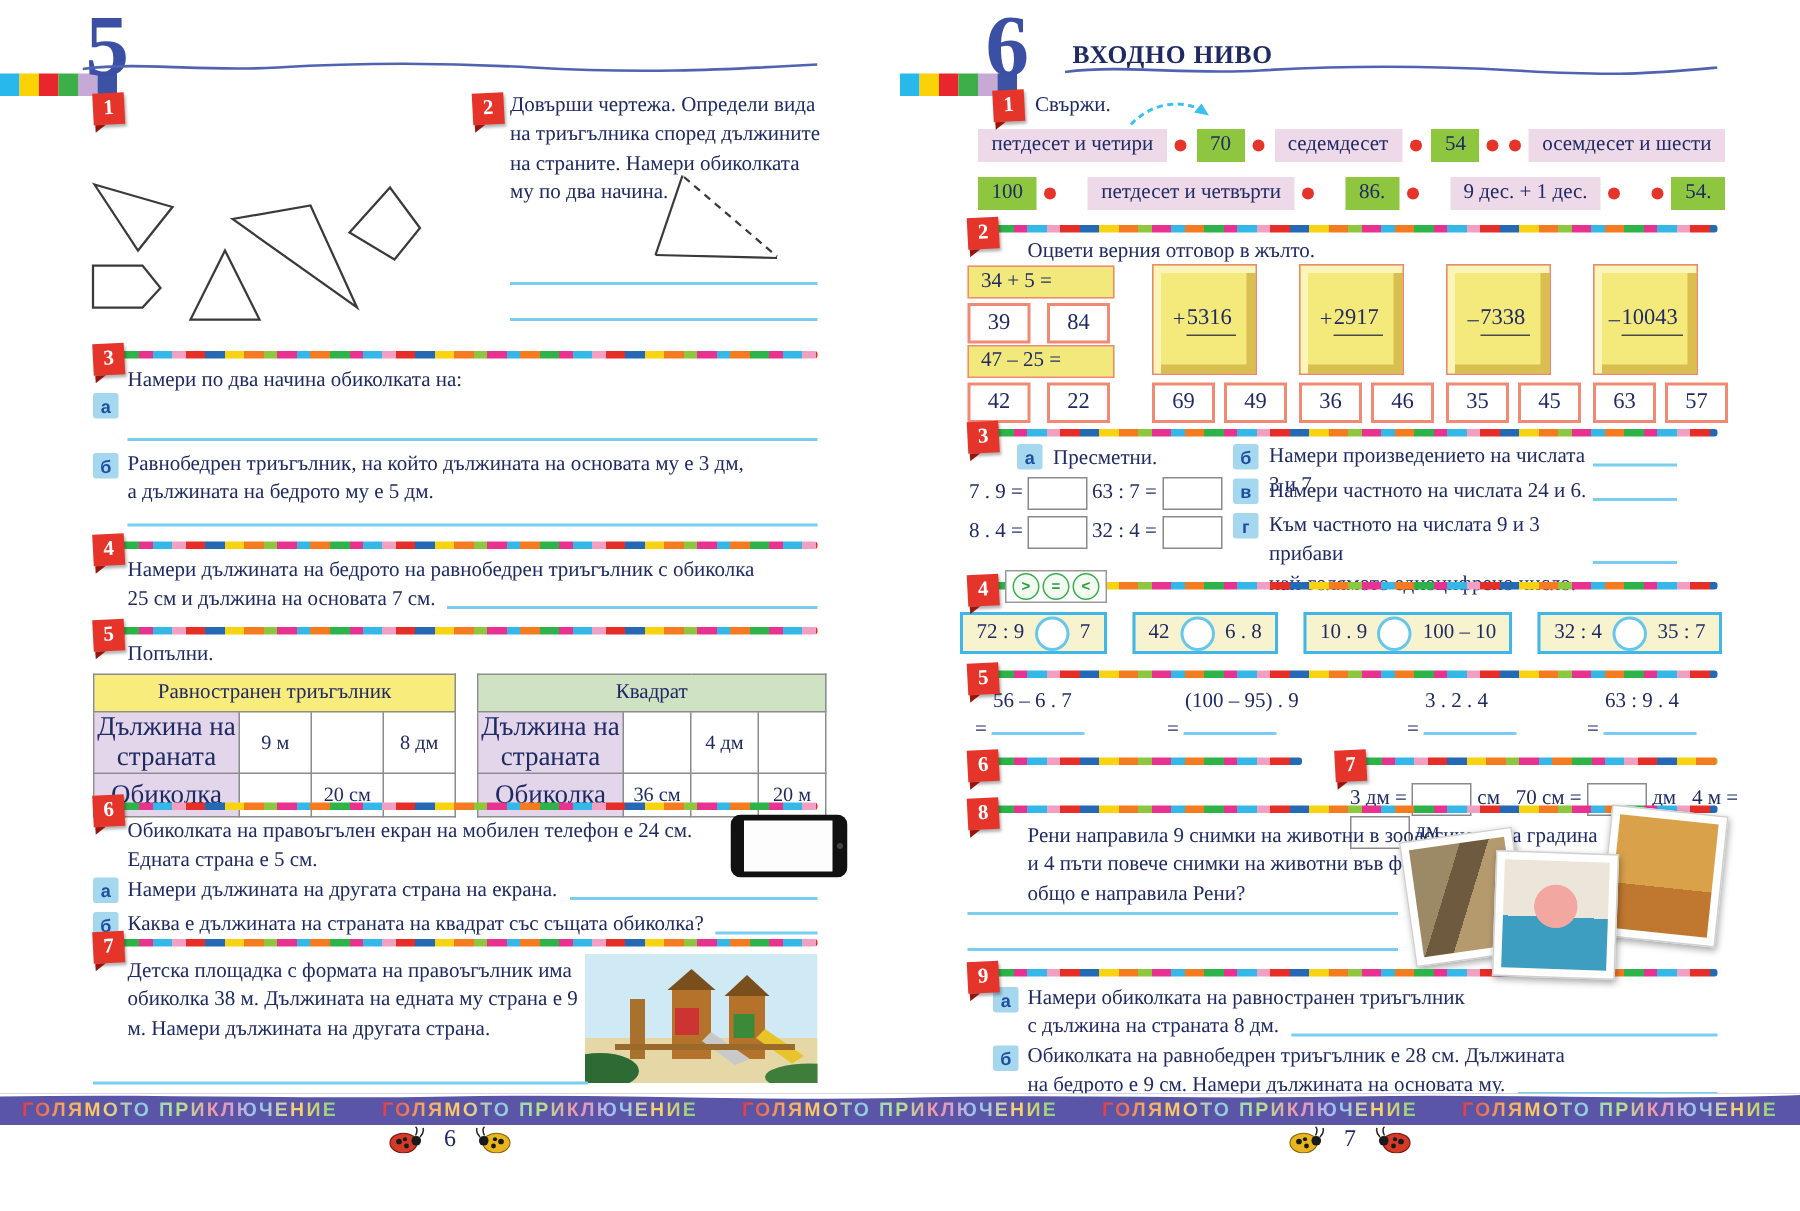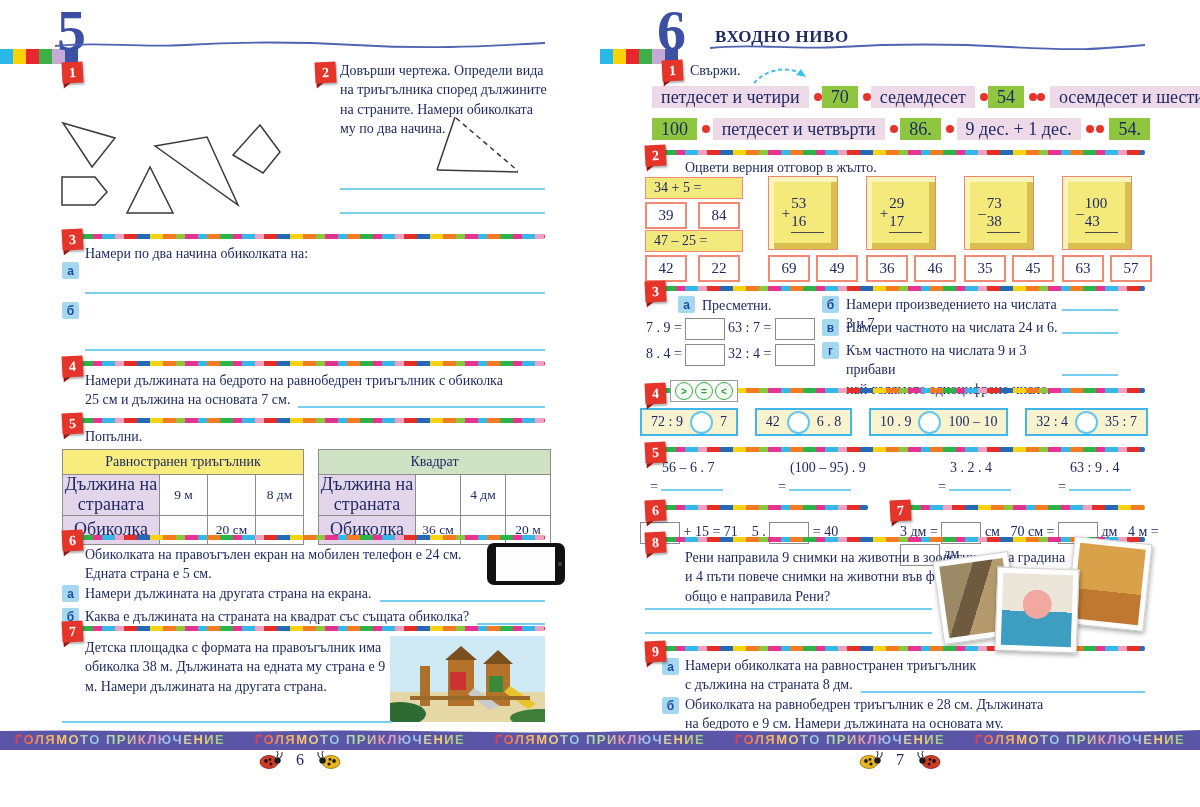--- a/index.html
+++ b/index.html
@@ -18,46 +18,46 @@
     #35b8e8 118px 127px,#f47b20 127px 140px)}
   .badge{width:21px;height:21px;background:#e5352b;color:#fff;font-weight:bold;font-size:14px;
          display:flex;align-items:center;justify-content:center;transform:rotate(-3deg);
          box-shadow:1px 2px 2px rgba(0,0,0,.3);position:absolute;z-index:3}
   .badge:after{content:"";position:absolute;left:1px;bottom:-5px;width:0;height:0;
          border-top:5px solid #9a140e;border-right:7px solid transparent}
   .sub{width:17px;height:17px;background:#a5d7ef;color:#1c4f9f;font-family:"Liberation Sans",sans-serif;
        font-weight:bold;font-size:12px;display:inline-flex;align-items:center;justify-content:center;
        border-radius:2px;flex:0 0 auto}
   .hline{position:absolute;height:2px;background:#79cdee}
-  .flexline{display:flex;align-items:center}
+  .flexline{display:flex;align-items:flex-start}
   .grow-line{flex:1;border-bottom:2px solid #79cdee;margin-left:8px;height:14px}
   
   .wtable{border-collapse:collapse;font-size:13px;color:#1f2a63}
   .wtable td{border:1px solid #8c8c8c;text-align:center;padding:0;background:#fff}
   .wtable .ttl{font-size:14px;height:24px}
   .ttl-y{background:#f8ec7d !important}
   .ttl-g{background:#cfe2c4 !important}
   .wtable .lbl{background:#e3d5ea !important;font-size:18px;line-height:1.1;width:96px}
   .wtable .val{height:28px;font-size:13.5px}
   
   .citem{display:flex;align-items:center;gap:5px}
   .cbox{display:inline-flex;align-items:center;justify-content:center;height:22px;
-        padding:0 9px;font-size:18px;white-space:nowrap}
+        padding:0 9px;font-size:14px;white-space:nowrap}
   .pink{background:#eed9e8}
   .green{background:#8ec63f}
   .cdot{width:8px;height:8px;border-radius:50%;background:#e5352b;flex:0 0 auto}
   
   .yexpr{background:#f2e97c;border:1px solid #f08a74;height:20px;display:inline-flex;
          align-items:center;padding:0 8px;font-size:14px}
   .wans{background:#fff;border:2px solid #f08a74;width:38px;height:23px;display:inline-flex;
         align-items:center;justify-content:center;font-size:15px}
   .btn3d{width:68px;height:72px;background:#f4e97b;border:1px solid #e98a70;
          box-shadow:inset 5px 5px 0 #fbf5bb,inset -6px -6px 0 #d9be50;
          display:flex;align-items:center;justify-content:center}
-  .stack{display:flex;flex-direction:column;align-items:flex-start;font-size:15px;line-height:1.2;
+  .stack{display:flex;flex-direction:row;align-items:flex-start;font-size:15px;line-height:1.2;
          border-bottom:1.5px solid #4a4a4a;padding:0 3px 2px 0;min-width:30px}
   .opspan{font-size:15px;margin-right:1px}
   
   .cmp{background:#f8f3cf;border:2px solid #41b6e8;height:24px;display:inline-flex;
        align-items:center;gap:7px;padding:0 9px;font-size:14px;white-space:nowrap}
   .ccirc{width:19px;height:19px;border-radius:50%;border:2px solid #67c6ec;background:#fff;flex:0 0 auto}
   .legend{border:1.5px solid #999;background:#fff;display:inline-flex;gap:2px;padding:1px 4px;
           align-items:center;position:absolute;z-index:3}
   .lcirc{width:16px;height:16px;border-radius:50%;border:1.5px solid #3aae49;color:#2f9a3e;
          font-family:"Liberation Sans",sans-serif;font-weight:bold;font-size:10px;
@@ -111,20 +111,21 @@
   </svg>
   <div class="hline" style="left:340px;top:188px;width:205px"></div>
   <div class="hline" style="left:340px;top:212px;width:205px"></div>
 
   <div class="badge" style="left:62px;top:229px">3</div>
   <div class="rule" style="left:80px;top:234px;width:465px"></div>
   <div class="abs txt" style="left:85px;top:244px">Намери по два начина обиколката на:</div>
   <span class="sub abs" style="left:62px;top:262px">а</span>
   <div class="hline" style="left:85px;top:292px;width:460px"></div>
   <span class="sub abs" style="left:62px;top:302px">б</span>
+  <div class="abs txt" style="left:85px;top:300px;width:420px">Равнобедрен триъгълник, на който дължината на основата му е 3 дм, а дължината на бедрото му е 5 дм.</div>
   <div class="hline" style="left:85px;top:349px;width:460px"></div>
 
   <div class="badge" style="left:62px;top:356px">4</div>
   <div class="rule" style="left:80px;top:361px;width:465px"></div>
   <div class="abs txt" style="left:85px;top:371px;width:470px">Намери дължината на бедрото на равнобедрен триъгълник с обиколка</div>
   <div class="abs txt flexline" style="left:85px;top:390px;width:460px">
     <span>25 см и дължина на основата 7 см.</span>
     <span class="grow-line"></span>
   </div>
 
@@ -413,24 +414,20 @@
   </div>
   <div class="abs txt" style="left:458px;top:458px">
     <div style="padding-left:12px">63 : 9 . 4</div>
     <div><span>=</span> <span class="hline" style="position:static;display:inline-block;width:62px;height:2px"></span></div>
   </div>
 
   <div class="badge" style="left:45px;top:500px">6</div>
   <div class="rule" style="left:63px;top:505px;width:205px"></div>
   <div class="badge" style="left:290px;top:500px">7</div>
   <div class="rule" style="left:308px;top:505px;width:237px"></div>
-  <div class="abs txt" style="left:40px;top:522px">
-    <span class="gbox"></span> <span>+ 15 = 71</span>
-    &nbsp;&nbsp;&nbsp;<span>5 .</span> <span class="gbox"></span> <span>= 40</span>
-  </div>
   <div class="abs txt" style="left:300px;top:522px">
     <span>3 дм =</span> <span class="gbox"></span> <span>см</span>
     &nbsp;&nbsp;<span>70 см =</span> <span class="gbox"></span> <span>дм</span>
     &nbsp;&nbsp;<span>4 м =</span> <span class="gbox"></span> <span>дм</span>
   </div>
 
   <div class="badge" style="left:45px;top:528px;top:532px">8</div>
   <div class="rule" style="left:63px;top:537px;width:482px"></div>
   <div class="abs txt" style="left:85px;top:548px;width:382px">Рени направила 9 снимки на животни в зоологическата градина и 4 пъти повече снимки на животни във фермата. Колко снимки общо е направила Рени?</div>
   <div class="hline" style="left:45px;top:608px;width:287px"></div>

